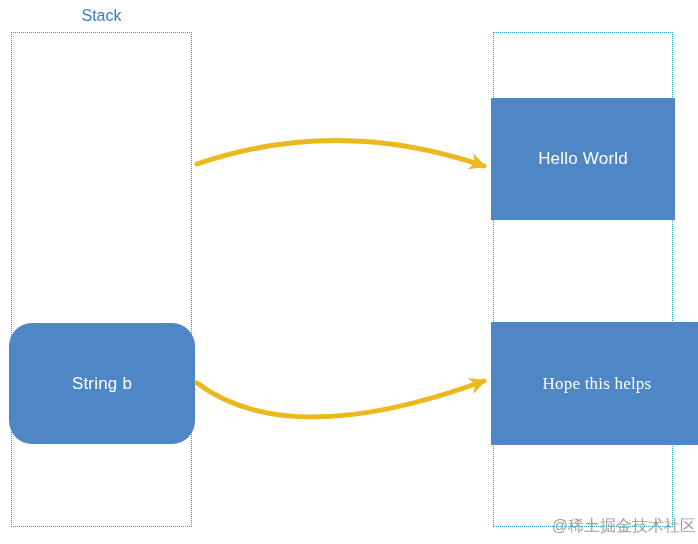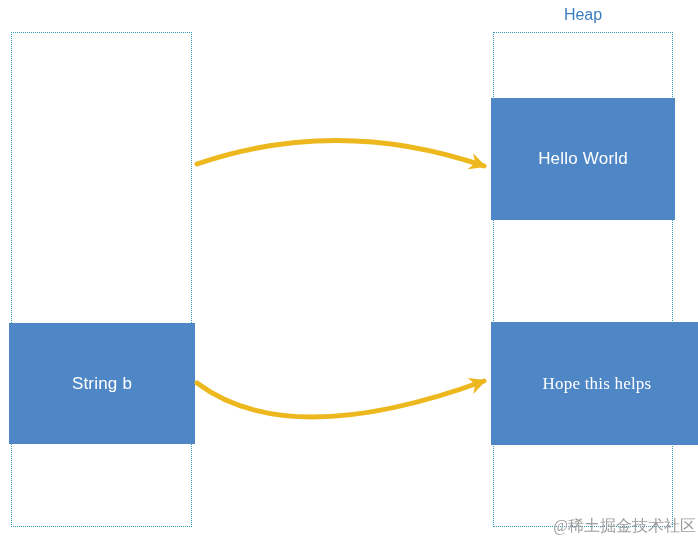--- a/index.html
+++ b/index.html
@@ -38,50 +38,49 @@
   .heap-column{left:493px;width:180px;}
   .cell{
     position:absolute;
     background:var(--box-fill);
     color:var(--box-text);
     display:flex;align-items:center;justify-content:center;
     font-size:17px;
     letter-spacing:0.2px;
   }
   .cell-string-a{left:9px;top:104px;width:186px;height:124px;}
-  .cell-string-b{left:9px;top:323px;width:186px;height:121px;}
+  .cell-string-b{left:9px;top:323px;width:186px;height:121px;border-radius:23px;}
   .cell-hello{left:491px;top:98px;width:184px;height:122px;}
   .cell-hope{left:491px;top:322px;width:212px;height:123px;font-family:Liberation Serif, serif;}
   .arrows{
     position:absolute;left:0;top:0;width:698px;height:544px;
     pointer-events:none;
   }
   .arrow-path{
     fill:none;
     stroke:var(--arrow);
     stroke-width:5;
     stroke-linecap:round;
   }
   .arrowhead{fill:var(--arrow);}
   .watermark{
     position:absolute;
     right:2px;top:516px;
     font-size:16px;
     color:var(--watermark-text);
     white-space:nowrap;
-    font-family:Liberation Serif, serif;
   }
 </style>
 </head>
 <body>
 
 <div class="canvas">
 
+  <div class="col-title stack-title">Stack</div>
 
-  <div class="col-title heap-title">Heap</div>
 
   <div class="column stack-column"></div>
 
   <div class="column heap-column"></div>
 
 
   <div class="cell cell-string-b">String b</div>
 
   <div class="cell cell-hello">Hello World</div>
 

